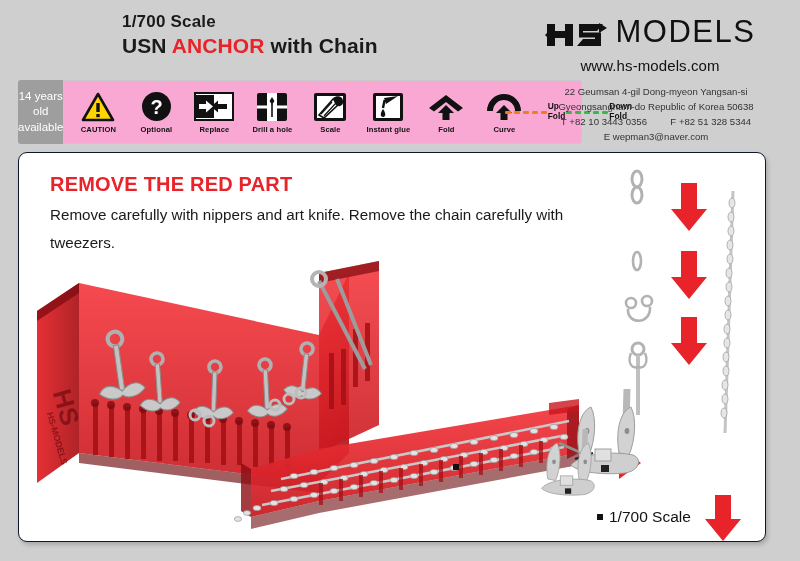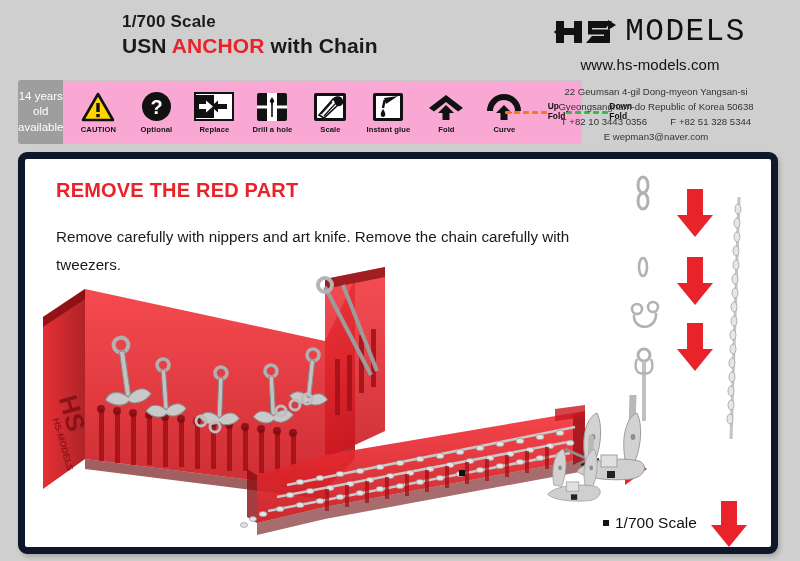--- a/index.html
+++ b/index.html
@@ -12,21 +12,21 @@
   .sheet{position:absolute;inset:0;}
 
   
   .header{position:absolute;left:0;top:0;width:800px;height:76px;}
   .title-block{position:absolute;left:122px;top:12px;}
   .scale-line{font-size:17px;font-weight:bold;color:#1a1a1a;letter-spacing:.2px;}
   .main-title{font-size:21px;font-weight:bold;color:#1a1a1a;margin-top:2px;letter-spacing:.1px;white-space:nowrap;}
   .main-title .red{color:#e8232a;}
 
   .brand{position:absolute;right:30px;top:14px;text-align:center;width:240px;}
-  .brand-row{display:flex;align-items:center;justify-content:center;gap:9px;font-family:Liberation Mono, monospace;}
+  .brand-row{display:flex;align-items:flex-end;justify-content:center;gap:9px;}
   .brand-name{font-size:31px;letter-spacing:1.5px;color:#111;font-weight:400;}
   .brand-url{font-size:15px;color:#111;margin-top:7px;letter-spacing:.1px;}
 
   
   .iconbar{position:absolute;left:18px;top:80px;width:562px;height:62px;
     background:#f9a8d4;border:1px solid #c8c8c8;border-radius:3px;display:flex;align-items:stretch;}
   .age-badge{width:78px;background:#9e9e9e;color:#fff;display:flex;flex-direction:column;
     align-items:center;justify-content:center;font-size:11.5px;line-height:1.35;text-align:center;
     margin:-1px 0 -1px -1px;border-radius:3px 0 0 3px;}
   .icons{flex:1;display:flex;align-items:center;justify-content:space-around;padding:0 6px;}
@@ -38,23 +38,23 @@
   .dash{width:6px;height:3px;border-radius:1px;}
   .fold-label{font-size:8.4px;font-weight:bold;color:#111;margin:1px 0 3px;}
 
   
   .contact{position:absolute;right:26px;top:84px;font-size:9.6px;color:#333;line-height:1.58;text-align:center;width:236px;}
   .contact .tf{display:inline-block;}
   .contact .gap{display:inline-block;width:18px;}
 
   
   .panel{position:absolute;left:18px;top:152px;width:746px;height:388px;background:#fff;
-    border:7px solid #0f172a;border-radius:9px;box-shadow:2px 3px 4px rgba(0,0,0,.18);overflow:hidden;}
+    border:1px solid #0f172a;border-radius:9px;box-shadow:2px 3px 4px rgba(0,0,0,.18);overflow:hidden;}
   .step-title{position:absolute;left:31px;top:20px;font-size:20px;font-weight:bold;color:#e8232a;letter-spacing:.2px;}
-  .step-text{position:absolute;left:31px;top:48px;width:580px;font-size:15.2px;color:#1a1a1a;line-height:1.85;margin-top:16px;}
+  .step-text{position:absolute;left:31px;top:48px;width:580px;font-size:15.2px;color:#1a1a1a;line-height:1.85;}
 
   .scale-cap{position:absolute;font-size:15.5px;color:#111;white-space:nowrap;}
   .sq{display:inline-block;width:6px;height:6px;background:#111;margin-right:6px;vertical-align:2px;}
 
   .art{position:absolute;inset:0;}
 </style>
 </head>
 <body>
 
 <div class="sheet">

